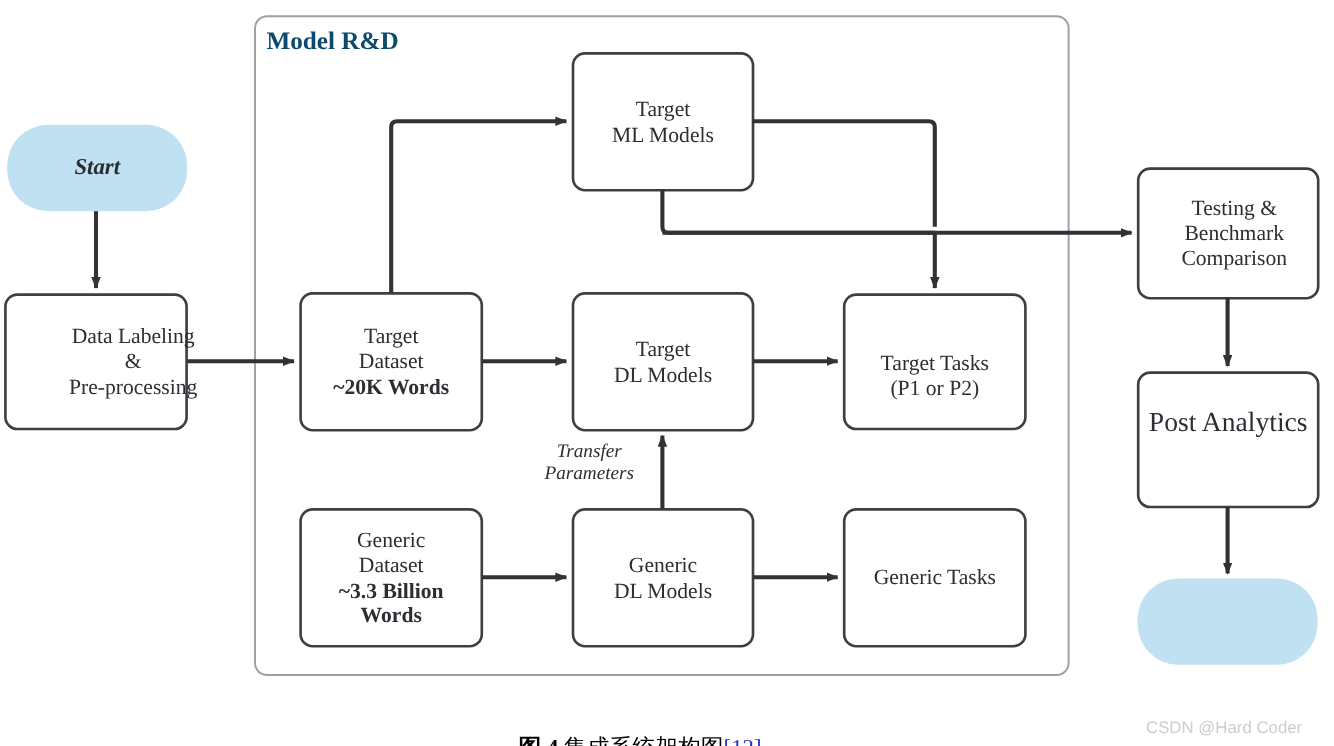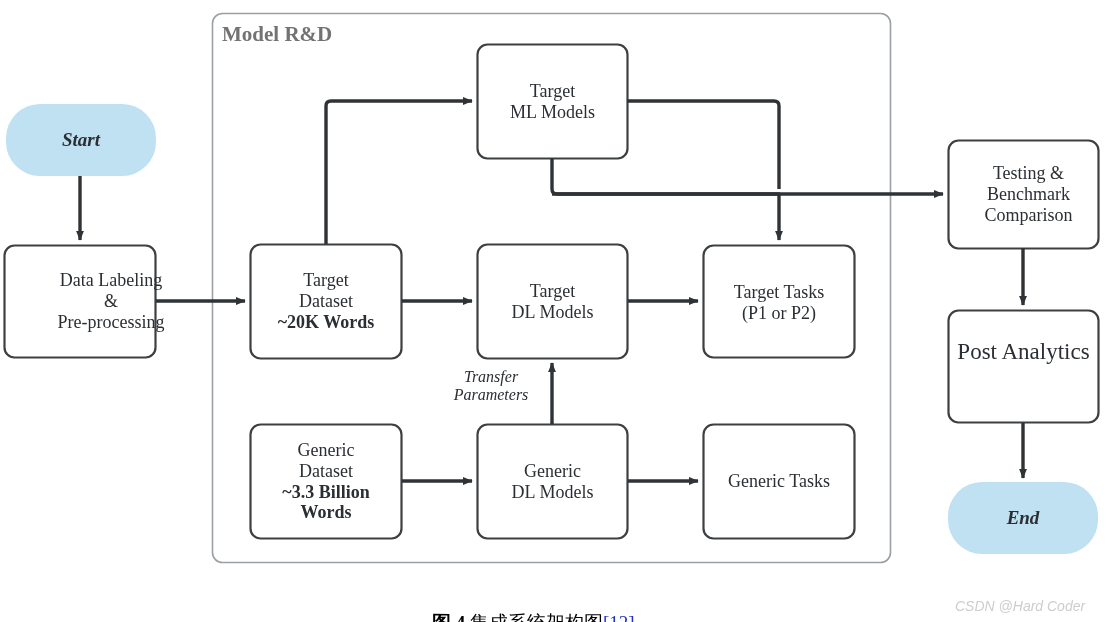--- a/index.html
+++ b/index.html
@@ -38,21 +38,21 @@
     pointer-events: none;
   }
   .node-text span { display: block; white-space: pre; }
   .t-plain { font-weight: 400; }
   .t-bold  { font-weight: 700; }
   .t-italic{ font-style: italic; font-weight: 700; }
 
   .group-title {
     position: absolute;
     font-weight: 700;
-    color: #737373;
+    color: #0c4a6e;
   }
   .edge-label {
     position: absolute;
     font-style: italic;
     color: #2b2f33;
     text-align: center;
     line-height: 1.14;
   }
   .caption {
     position: absolute;
@@ -124,23 +124,20 @@
 
       <path d="M1023,423 L1023,478" marker-end="url(#arrow)"></path>
     </g>
   </svg>
 
   <div class="group-title" style="left:222px; top:22px; font-size:21px;">Model R&amp;D</div>
 
   <div class="node-text" style="left:6px; top:104px; width:150px; height:72px; font-size:19px;">
     <span class="t-italic">Start</span>
   </div>
-  <div class="node-text" style="left:948px; top:482px; width:150px; height:72px; font-size:19px;">
-    <span class="t-italic">End</span>
-  </div>
 
   <div class="node-text" style="left:4px; top:245px; width:152px; height:113px; font-size:18px;padding-left:31px;">
     <span class="t-plain">Data Labeling</span>
     <span class="t-plain">&amp;</span>
     <span class="t-plain">Pre-processing</span>
   </div>
 
   <div class="node-text" style="left:250px; top:244px; width:152px; height:115px; font-size:18px;">
     <span class="t-plain">Target</span>
     <span class="t-plain">Dataset</span>
@@ -150,21 +147,21 @@
   <div class="node-text" style="left:477px; top:44px; width:151px; height:115px; font-size:18px;">
     <span class="t-plain">Target</span>
     <span class="t-plain">ML Models</span>
   </div>
 
   <div class="node-text" style="left:477px; top:244px; width:151px; height:115px; font-size:18px;">
     <span class="t-plain">Target</span>
     <span class="t-plain">DL Models</span>
   </div>
 
-  <div class="node-text" style="left:703px; top:246px; width:152px; height:113px; font-size:18px;">
+  <div class="node-text" style="left:703px; top:256px; width:152px; height:113px; font-size:18px;">
     <span class="t-plain">Target Tasks</span>
     <span class="t-plain">(P1 or P2)</span>
   </div>
 
   <div class="node-text" style="left:250px; top:424px; width:152px; height:115px; font-size:18px;">
     <span class="t-plain">Generic</span>
     <span class="t-plain">Dataset</span>
     <span class="t-bold">~3.3 Billion</span>
     <span class="t-bold">Words</span>
   </div>
@@ -190,15 +187,15 @@
 
   <div class="edge-label" style="left:436px; top:368px; width:110px; font-size:16px;">
     <div>Transfer</div>
     <div>Parameters</div>
   </div>
 
   <div class="caption" style="left:413px; top:588px; font-size:19px;">
     <span class="cap-zh-bold">图 4</span><span> </span><span class="cap-zh">集成系统架构图</span><span class="cap-ref">[12]</span>
   </div>
 
-  <div class="watermark" style="left:955px; top:598px; font-size:14px;font-style:italic;">CSDN @Hard Coder</div>
+  <div class="watermark" style="left:955px; top:598px; font-size:14px;">CSDN @Hard Coder</div>
 
 </div>
 
 </body></html>

